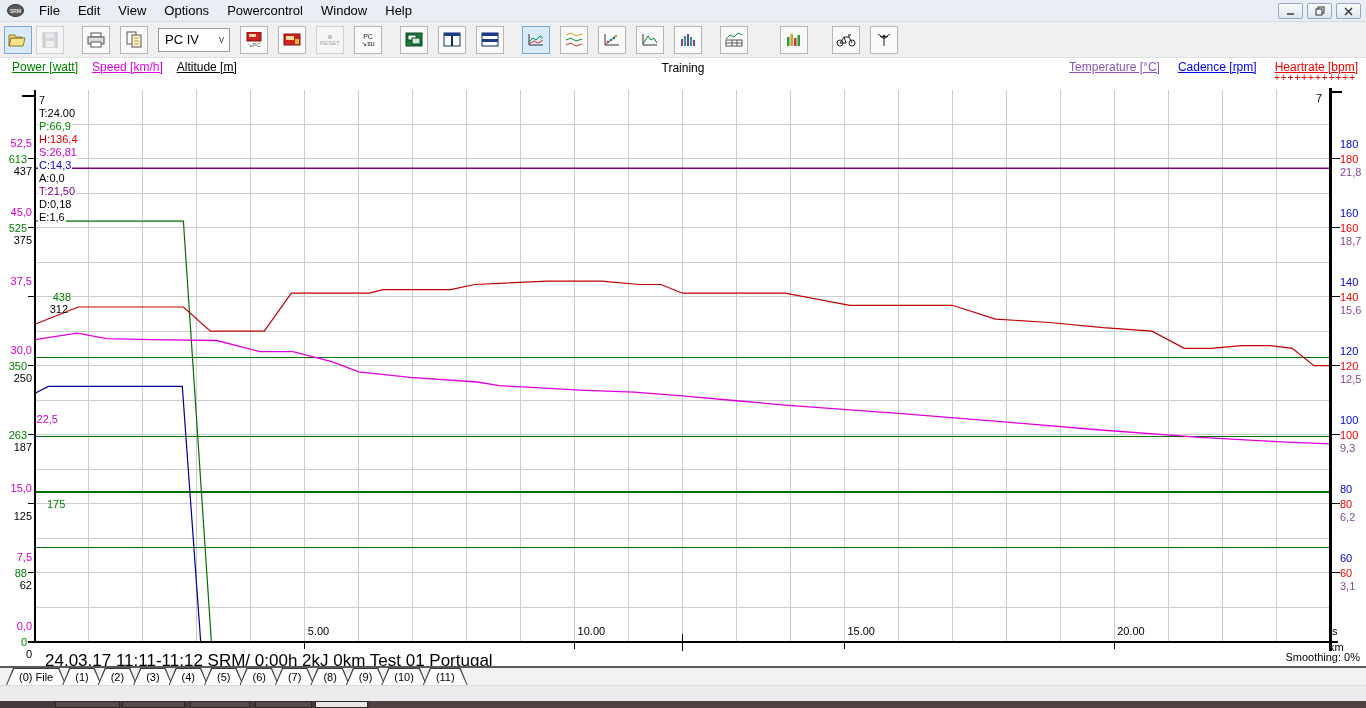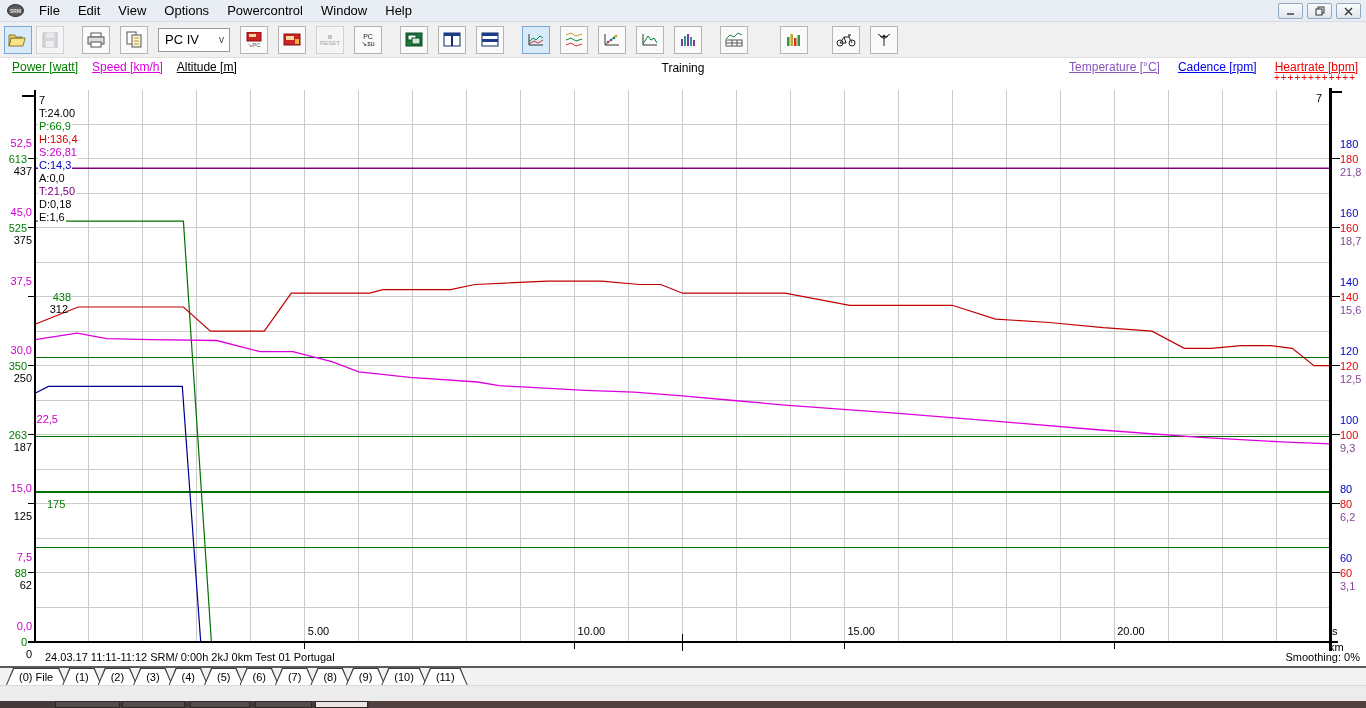--- a/index.html
+++ b/index.html
@@ -41,21 +41,21 @@
   #legend-right { position:absolute; right:8px; top:0; display:flex; gap:18px; }
   .legend-item { text-decoration:underline; white-space:nowrap; }
   #legend-title { position:absolute; left:0; right:0; top:1px; text-align:center; font-size:12px; color:#000; }
   #hr-marks { position:absolute; right:10px; top:12px; color:#ee0000; font-size:10px; letter-spacing:1px; }
   #chart-svg { position:absolute; left:0; top:0; width:1366px; height:608px; }
   .axis-label { position:absolute; font-size:11px; line-height:11px; white-space:nowrap; }
   .ar { text-align:right; }
   #infobox { position:absolute; left:38px; top:36px; }
   #infobox div { font-size:11px; line-height:13px; background:#fff; display:table; padding:0 1px; }
   .corner-7 { position:absolute; font-size:11px; color:#000; }
-  #footer-session { position:absolute; left:45px; top:593px; font-size:11px; color:#000; }
+  #footer-session { position:absolute; left:45px; top:593px; font-size:17px; color:#000; }
   #footer-smoothing { position:absolute; right:6px; top:593px; font-size:11px; color:#000; }
   #unit-s  { position:absolute; left:1332px; top:567px; font-size:11px; }
   #unit-km { position:absolute; left:1329px; top:583px; font-size:11px; }
 
   
   #tabbar { position:absolute; left:0; top:666px; width:1366px; height:19px; background:#f2f2f2;
     border-top:2px solid #5a5a5a; display:flex; align-items:stretch; padding-left:10px; }
   .tab { clip-path:polygon(7px 0, calc(100% - 7px) 0, 100% 100%, 0 100%);
     background:#3a3a3a; padding:1px 1px 0 1px; margin-left:-4px; height:17px; }
   .tab-inner { clip-path:polygon(7px 0, calc(100% - 7px) 0, 100% 100%, 0 100%);

